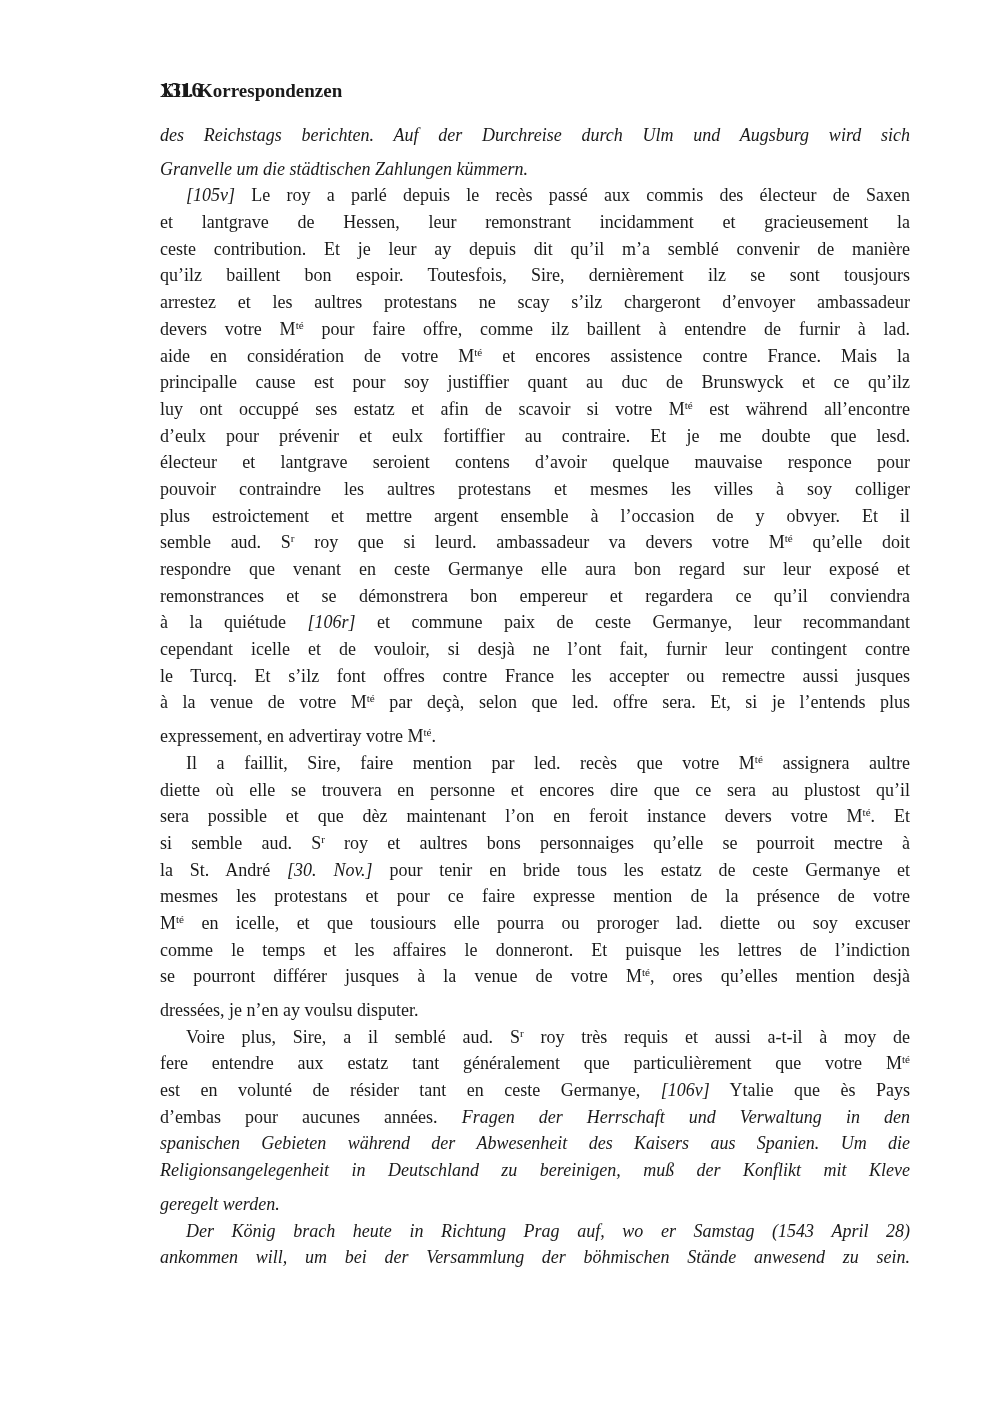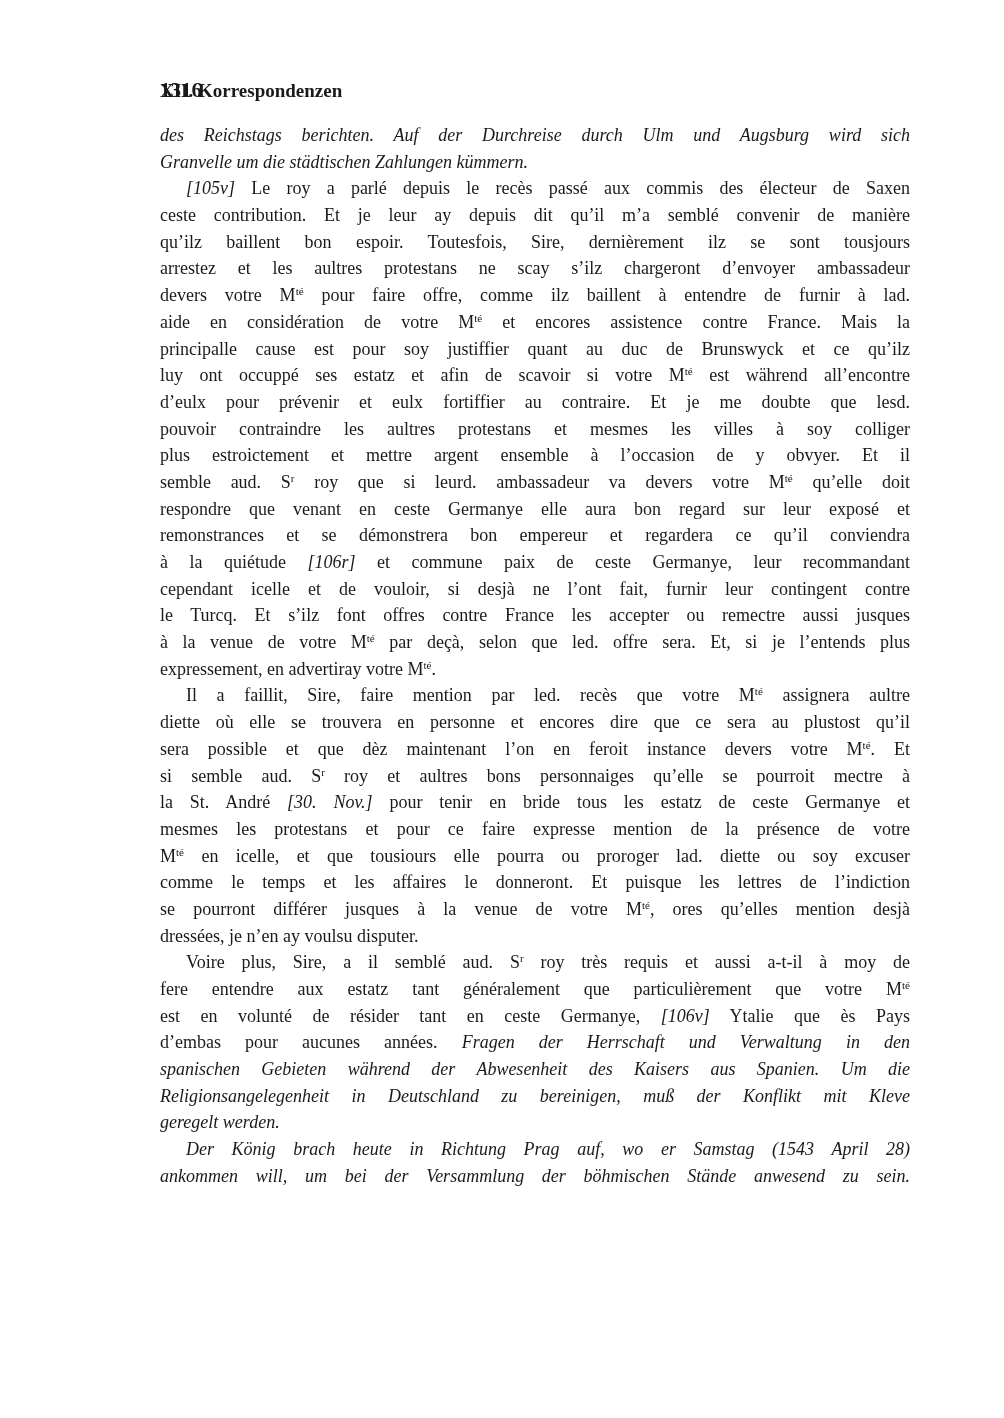--- a/index.html
+++ b/index.html
@@ -4,45 +4,47 @@
 <style>
   html, body { margin:0; padding:0; background:#ffffff; }
   body { width:1004px; height:1418px; position:relative; overflow:hidden;
          font-family:"Liberation Serif","DejaVu Serif",serif; color:#1a1a1a; }
   .header { position:absolute; top:78px; left:160px; width:750px; height:30px; font-size:21px;font-weight:bold; }
   .page-number { position:absolute; left:0; top:0; }
   .running-title { position:absolute; left:0; right:0; text-align:left; top:2px; font-size:19px; }
   .body-text { position:absolute; top:122px; left:160px; width:750px; font-size:18px; }
   .line { display:block; height:26.7px; line-height:26.7px; white-space:nowrap;
           text-align:justify; text-align-last:justify; }
-  .line.last { text-align-last:left; }
+  .line.last { text-align-last:left;margin-top:7px; }
   .line.indent { padding-left:26px; }
   .it { font-style:italic; }
   sup { font-size:0.62em; line-height:0; vertical-align:0.55em; }
 </style>
 </head>
 <body>
 
 <div class="header">
   <span class="page-number">1316</span>
   <span class="running-title">XII. Korrespondenzen</span>
 </div>
 
 <div class="body-text" id="body-text">
     <div class="line"><span class="it">des Reichstags berichten. Auf der Durchreise durch Ulm und Augsburg wird sich</span></div>
     <div class="line last"><span class="it">Granvelle um die städtischen Zahlungen kümmern.</span></div>
     <div class="line indent"><span class="it">[105v]</span><span> Le roy a parlé depuis le recès passé aux commis des électeur de Saxen</span></div>
+    <div class="line"><span>et lantgrave de Hessen, leur remonstrant incidamment et gracieusement la</span></div>
     <div class="line"><span>ceste contribution. Et je leur ay depuis dit qu’il m’a semblé convenir de manière</span></div>
     <div class="line"><span>qu’ilz baillent bon espoir. Toutesfois, Sire, dernièrement ilz se sont tousjours</span></div>
     <div class="line"><span>arrestez et les aultres protestans ne scay s’ilz chargeront d’envoyer ambassadeur</span></div>
     <div class="line"><span>devers votre M</span><sup>té</sup><span> pour faire offre, comme ilz baillent à entendre de furnir à lad.</span></div>
     <div class="line"><span>aide en considération de votre M</span><sup>té</sup><span> et encores assistence contre France. Mais la</span></div>
     <div class="line"><span>principalle cause est pour soy justiffier quant au duc de Brunswyck et ce qu’ilz</span></div>
     <div class="line"><span>luy ont occuppé ses estatz et afin de scavoir si votre M</span><sup>té</sup><span> est während all’encontre</span></div>
     <div class="line"><span>d’eulx pour prévenir et eulx fortiffier au contraire. Et je me doubte que lesd.</span></div>
+    <div class="line"><span>électeur et lantgrave seroient contens d’avoir quelque mauvaise responce pour</span></div>
     <div class="line"><span>pouvoir contraindre les aultres protestans et mesmes les villes à soy colliger</span></div>
     <div class="line"><span>plus estroictement et mettre argent ensemble à l’occasion de y obvyer. Et il</span></div>
     <div class="line"><span>semble aud. S</span><sup>r</sup><span> roy que si leurd. ambassadeur va devers votre M</span><sup>té</sup><span> qu’elle doit</span></div>
     <div class="line"><span>respondre que venant en ceste Germanye elle aura bon regard sur leur exposé et</span></div>
     <div class="line"><span>remonstrances et se démonstrera bon empereur et regardera ce qu’il conviendra</span></div>
     <div class="line"><span>à la quiétude </span><span class="it">[106r]</span><span> et commune paix de ceste Germanye, leur recommandant</span></div>
     <div class="line"><span>cependant icelle et de vouloir, si desjà ne l’ont fait, furnir leur contingent contre</span></div>
     <div class="line"><span>le Turcq. Et s’ilz font offres contre France les accepter ou remectre aussi jusques</span></div>
     <div class="line"><span>à la venue de votre M</span><sup>té</sup><span> par deçà, selon que led. offre sera. Et, si je l’entends plus</span></div>
     <div class="line last"><span>expressement, en advertiray votre M</span><sup>té</sup><span>.</span></div>

